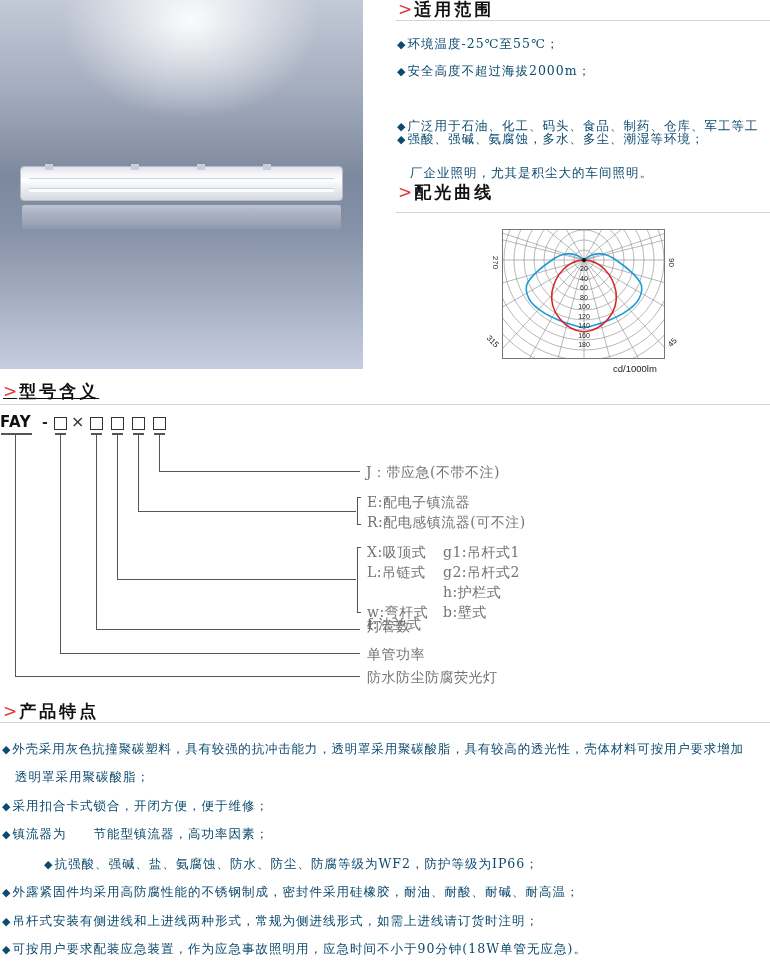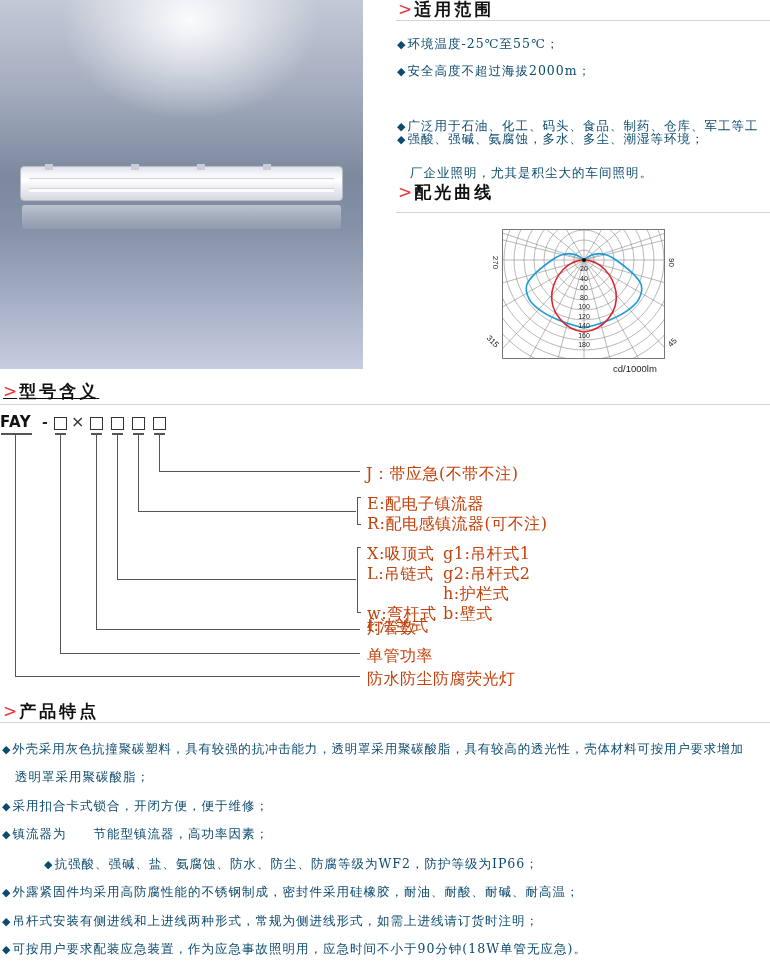--- a/index.html
+++ b/index.html
@@ -53,21 +53,21 @@
   }
   .model-code-underline { position: absolute; left: 1px; top: 433px; width: 31px; height: 2px; background: #555; }
   .model-dash { position: absolute; left: 42px; top: 414px; font-family: "DejaVu Sans", sans-serif; font-size: 14px; font-weight: bold; }
   .model-times { position: absolute; left: 71px; top: 412px; font-family: "DejaVu Sans", sans-serif; font-size: 16px; color: #333; }
   .placeholder-box { position: absolute; width: 13px; height: 13px; border: 1px solid #333; background: #fff; }
   .tick { position: absolute; height: 2px; width: 11px; background: #555; }
   .vline { position: absolute; width: 1px; background: #555; }
   .hline { position: absolute; height: 1px; background: #555; }
   .bracket { position: absolute; width: 4px; border-left: 1px solid #555; border-top: 1px solid #555; border-bottom: 1px solid #555; }
 
-  .legend-text { position: absolute; font-size: 16px; color: #c2410c; white-space: nowrap; letter-spacing: 0.5px; }
+  .legend-text { position: absolute; font-size: 14px; color: #737373; white-space: nowrap; letter-spacing: 0.5px; }
 </style>
 </head>
 <body>
 
 <div class="product-photo">
   <div class="glow"></div>
   <div class="lamp">
     <div class="clip" style="left:24px"></div>
     <div class="clip" style="left:110px"></div>
     <div class="clip" style="left:176px"></div>

